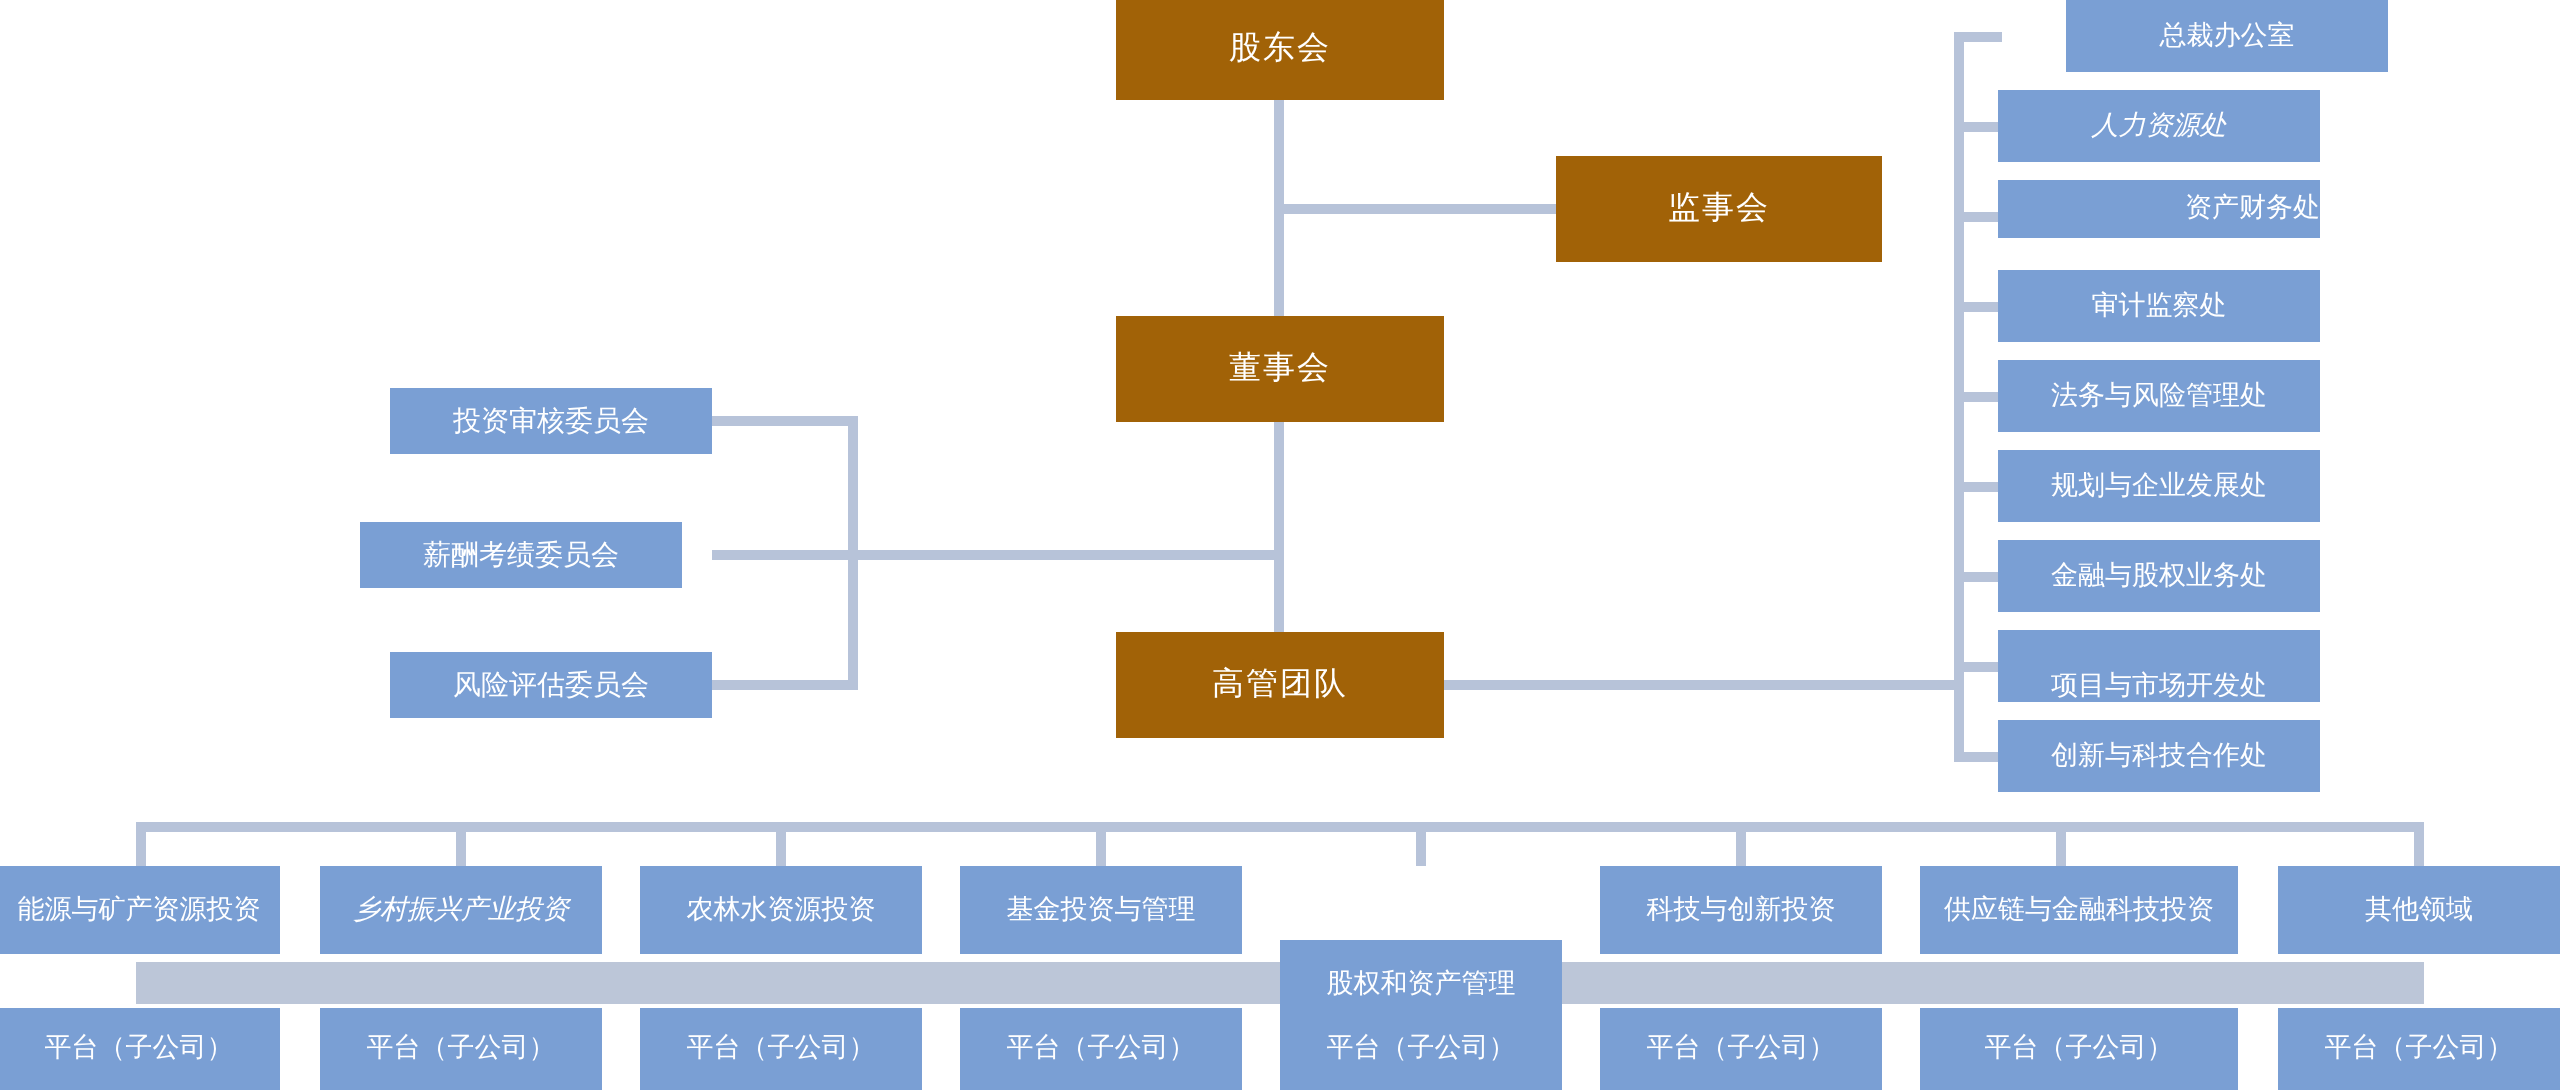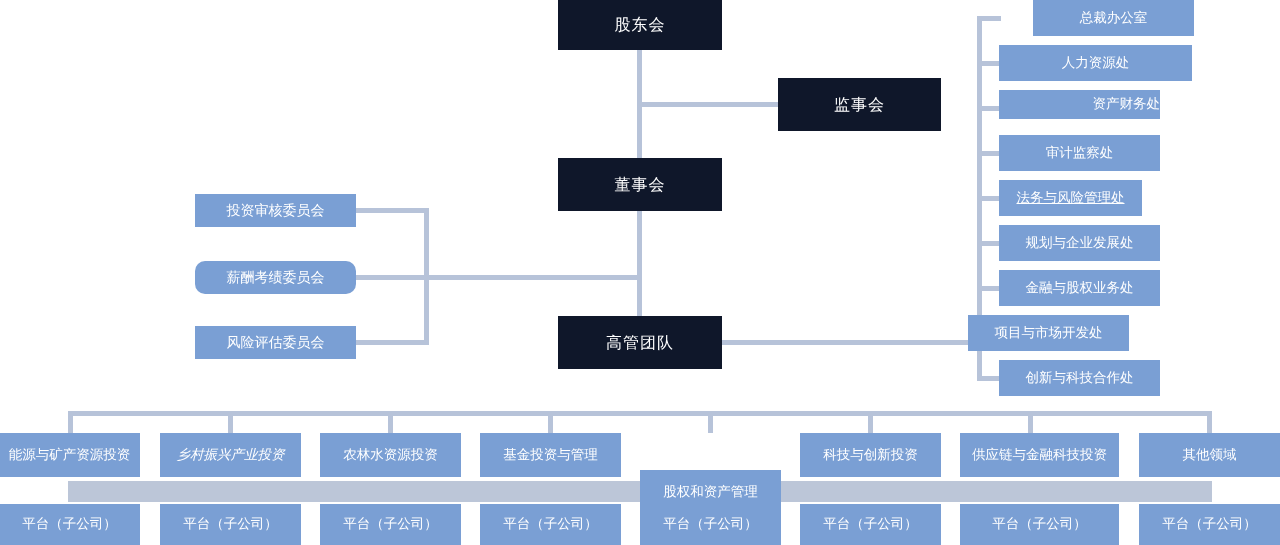--- a/index.html
+++ b/index.html
@@ -23,21 +23,21 @@
     display: flex;
     align-items: center;
     justify-content: center;
     text-align: center;
     color: #ffffff;
     box-sizing: border-box;
     line-height: 1.2;
     z-index: 3;
   }
   .node.dark {
-    background: #0f172a;
+    background: #a16207;
     font-size: 16px;
     letter-spacing: 1px;
   }
   .node.light {
     background: #7a9fd4;
     font-size: 14px;
   }
   .node.dept {
     background: #7a9fd4;
     font-size: 13.5px;
@@ -112,49 +112,49 @@
     <span>高管团队</span>
   </div>
 
   <div class="node dark" style="left:558px; top:158px; width:164px; height:53px;">
     <span>董事会</span>
   </div>
 
   <div class="node light" style="left:195px; top:194px; width:161px; height:33px;text-align:center;">
     <span>投资审核委员会</span>
   </div>
-  <div class="node light" style="left:195px; top:261px; width:161px; height:33px;border-radius:10px;">
+  <div class="node light" style="left:180px; top:261px; width:161px; height:33px;">
     <span>薪酬考绩委员会</span>
   </div>
   <div class="node light" style="left:195px; top:326px; width:161px; height:33px;">
     <span>风险评估委员会</span>
   </div>
 
   <div class="node dept" style="left:999px; top:0px; width:161px; height:36px;margin-left:34px;">
     <span>总裁办公室</span>
   </div>
-  <div class="node dept" style="left:999px; top:45px; width:193px; height:36px;">
+  <div class="node dept" style="left:999px; top:45px; width:161px; height:36px;font-style:italic;">
     <span>人力资源处</span>
   </div>
   <div class="node dept" style="left:999px; top:90px; width:161px; height:29px;justify-content:flex-end;">
     <span>资产财务处</span>
   </div>
   <div class="node dept" style="left:999px; top:135px; width:161px; height:36px;">
     <span>审计监察处</span>
   </div>
-  <div class="node dept" style="left:999px; top:180px; width:143px; height:36px;text-decoration:underline;">
+  <div class="node dept" style="left:999px; top:180px; width:161px; height:36px;">
     <span>法务与风险管理处</span>
   </div>
   <div class="node dept" style="left:999px; top:225px; width:161px; height:36px;">
     <span>规划与企业发展处</span>
   </div>
   <div class="node dept" style="left:999px; top:270px; width:161px; height:36px;">
     <span>金融与股权业务处</span>
   </div>
-  <div class="node dept" style="left:968px; top:315px; width:161px; height:36px;">
+  <div class="node dept" style="left:999px; top:315px; width:161px; height:36px;align-items:flex-end;">
     <span>项目与市场开发处</span>
   </div>
   <div class="node dept" style="left:999px; top:360px; width:161px; height:36px;">
     <span>创新与科技合作处</span>
   </div>
 
   <div class="node biz" style="left:-1px; top:433px; width:141px; height:44px;">
     <span>能源与矿产资源投资</span>
   </div>
   <div class="node biz" style="left:160px; top:433px; width:141px; height:44px;font-style:italic;">

